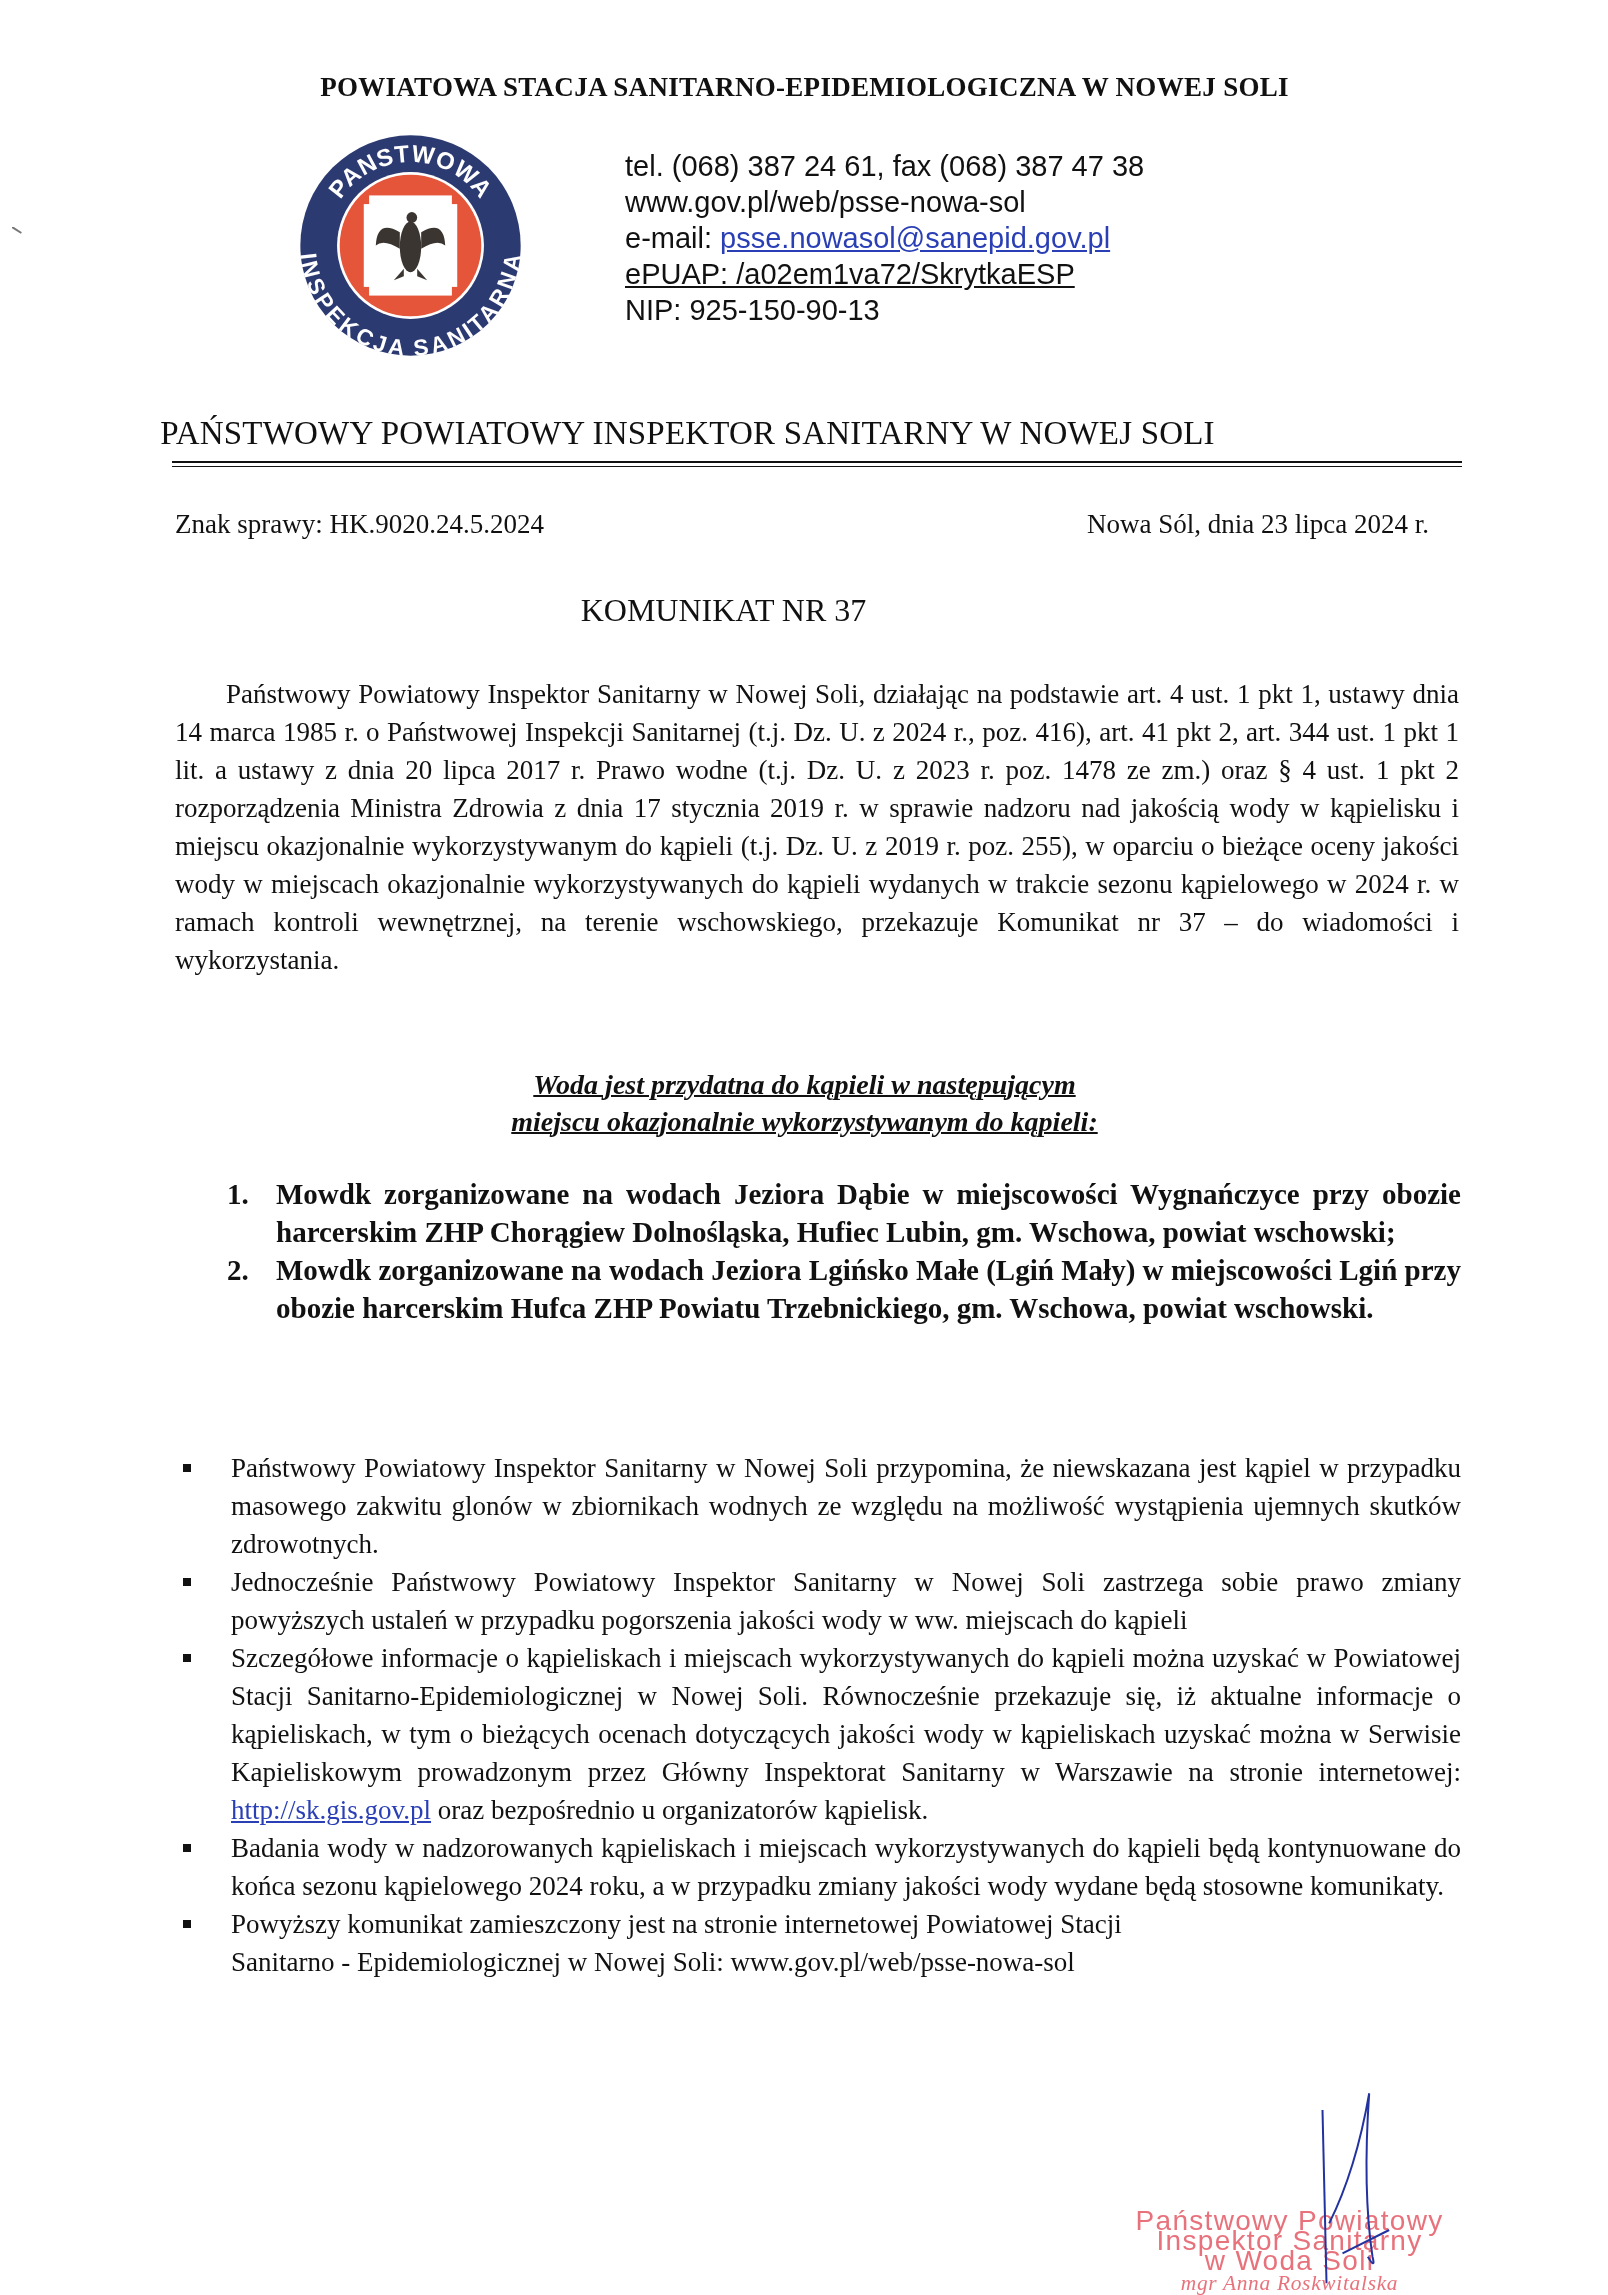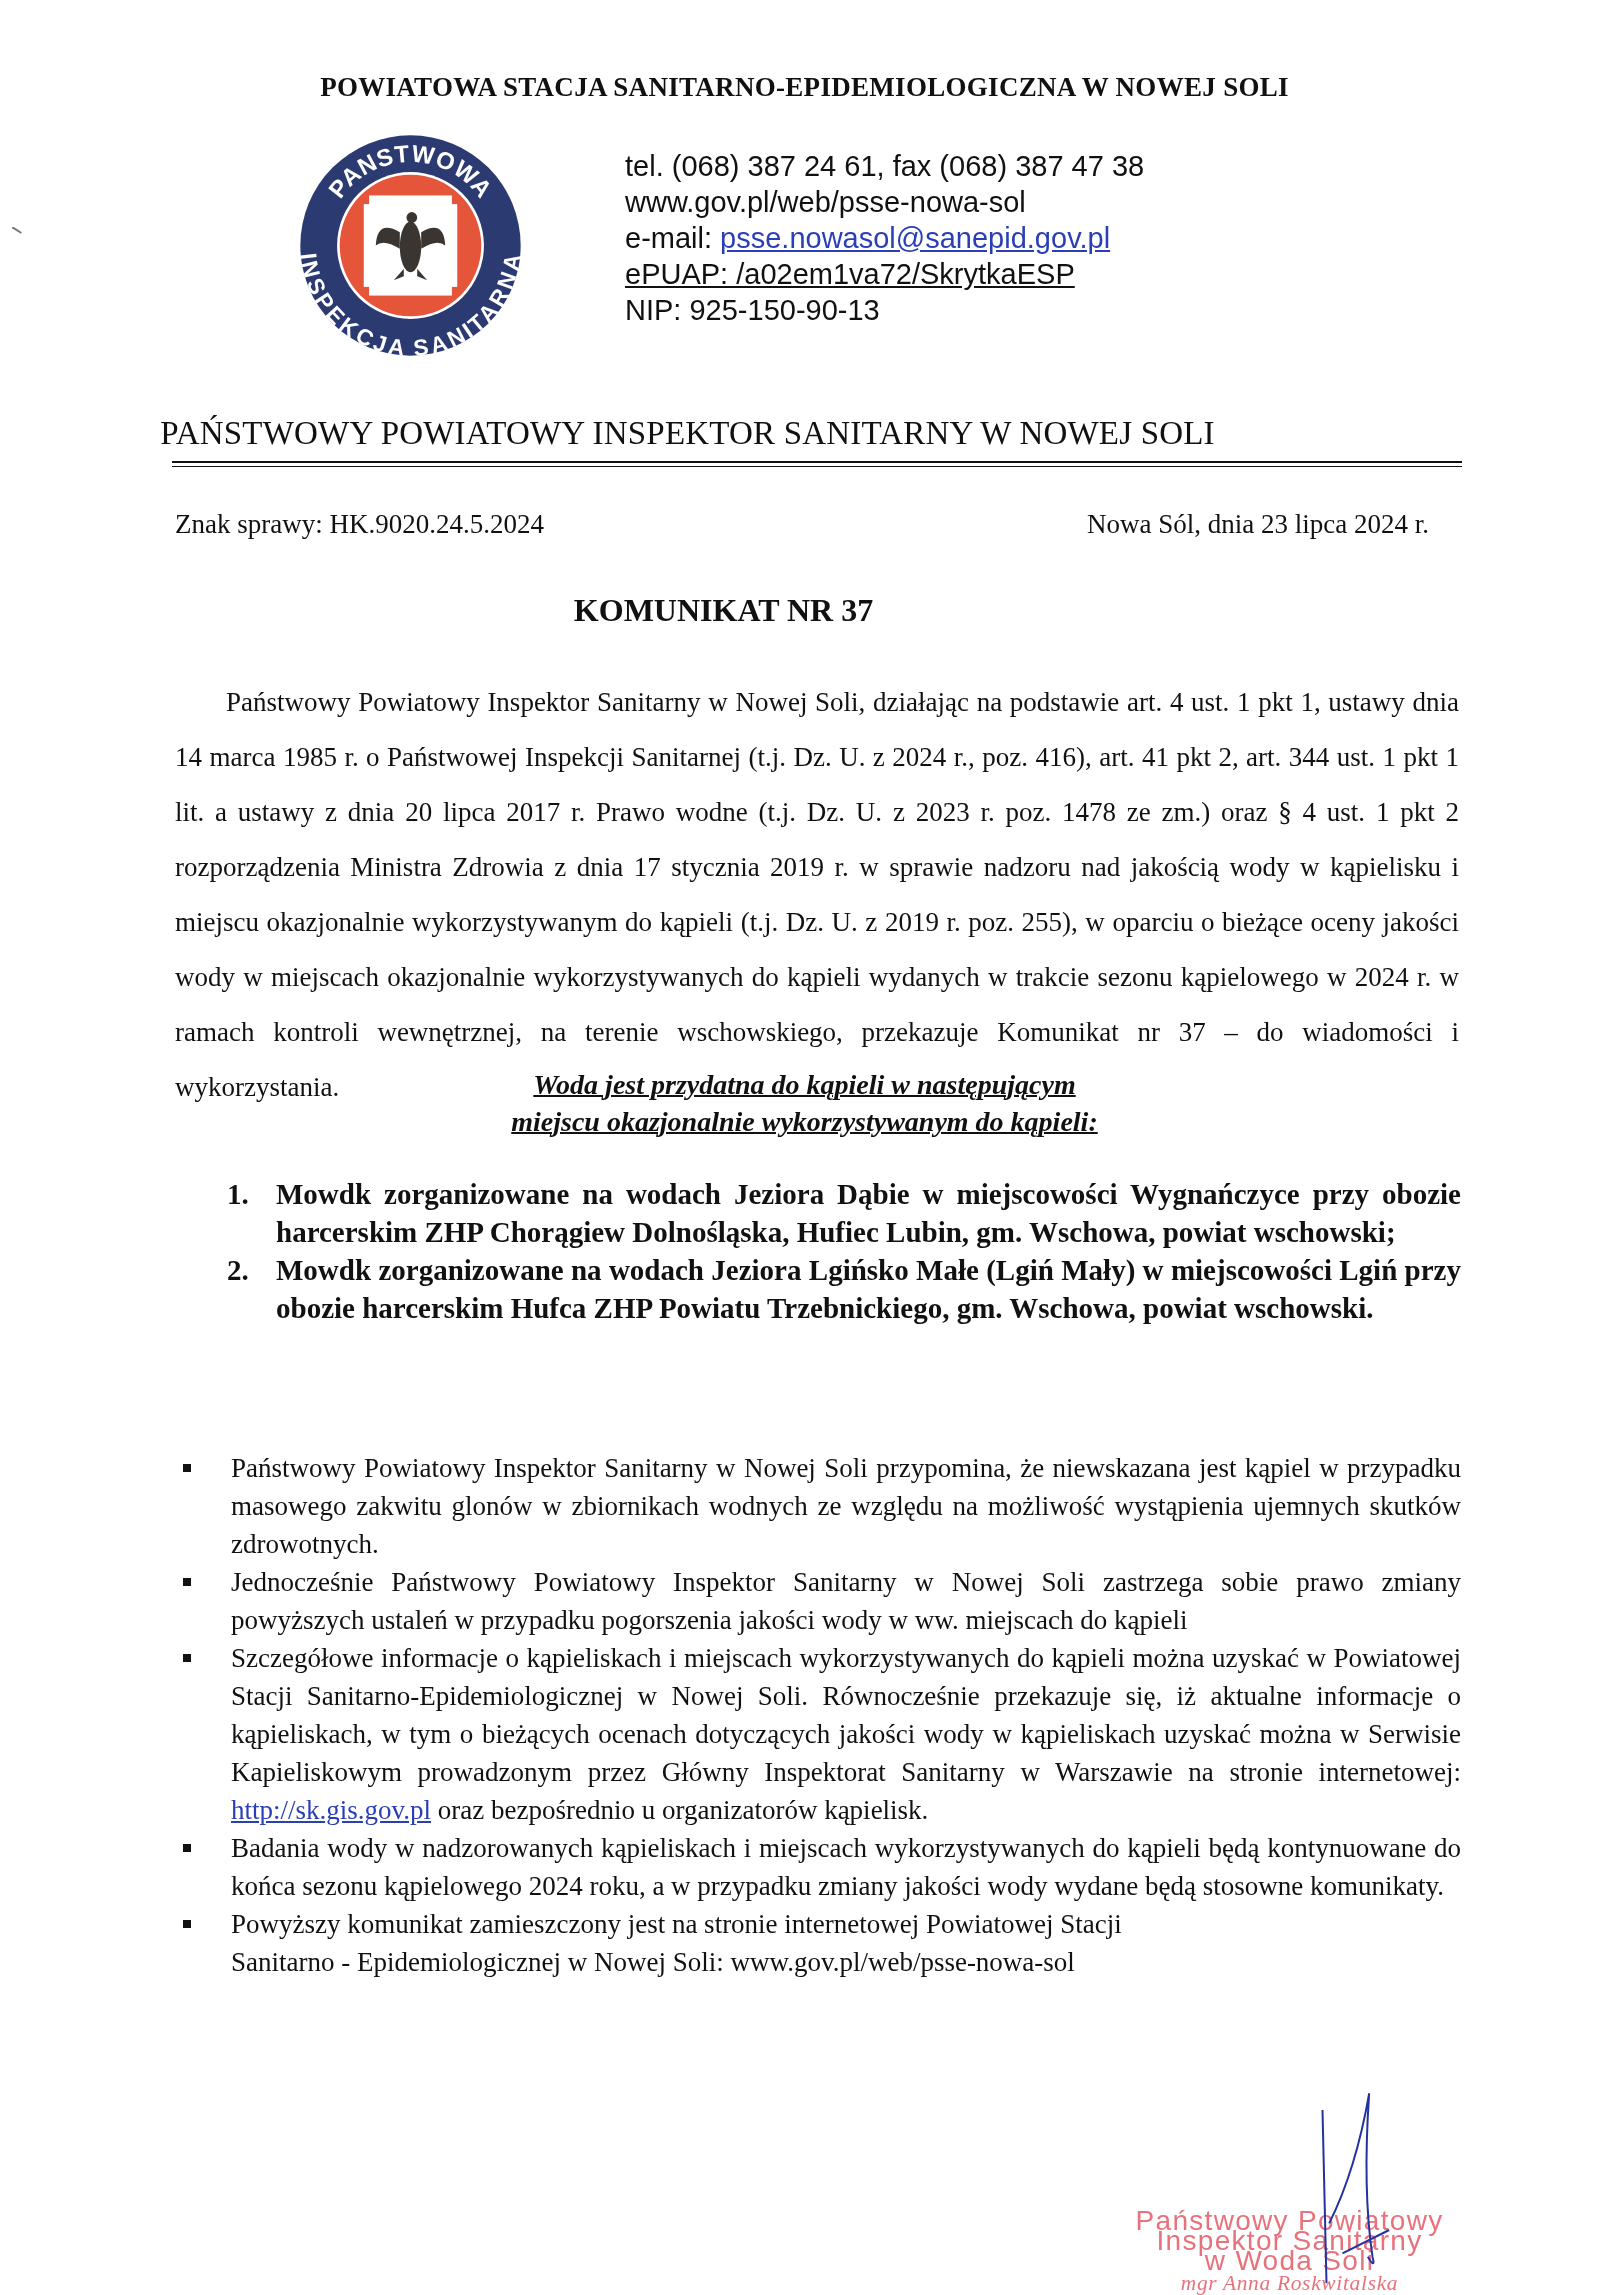--- a/index.html
+++ b/index.html
@@ -24,24 +24,24 @@
       left: 0; width: 1375px; top: 415px; text-align: center;
       font-size: 33px; letter-spacing: 0.2px;
     }
     .rule { left: 172px; width: 1290px; height: 0; }
     .rule.r1 { top: 461px; border-top: 2.7px solid #111; }
     .rule.r2 { top: 466px; border-top: 1.3px solid #111; }
     .meta-left { left: 175px; top: 509px; font-size: 27px; }
     .meta-right { right: 180px; top: 509px; font-size: 27px; }
     .kom-title {
       left: 0; width: 1447px; top: 592px; text-align: center;
-      font-weight: bold; font-size: 32px;
+      font-weight: normal; font-size: 32px;
     }
     .body-par {
-      left: 175px; width: 1284px; top: 675px; font-size: 27px; line-height: 55px;
+      left: 175px; width: 1284px; top: 675px; font-size: 27px; line-height: 38px;
       text-align: justify; text-indent: 51px;
     }
     .sub-head {
       left: 0; width: 1609px; top: 1066px; text-align: center;
       font-weight: bold; font-size: 28px; line-height: 37px;
     }
     .sub-head span { text-decoration: underline; text-decoration-thickness: 2px; font-style: italic; }
     .num-list {
       left: 227px; width: 1234px; top: 1175px; margin: 0; padding: 0; list-style: none;
       font-weight: bold; font-size: 29px; line-height: 38px;

